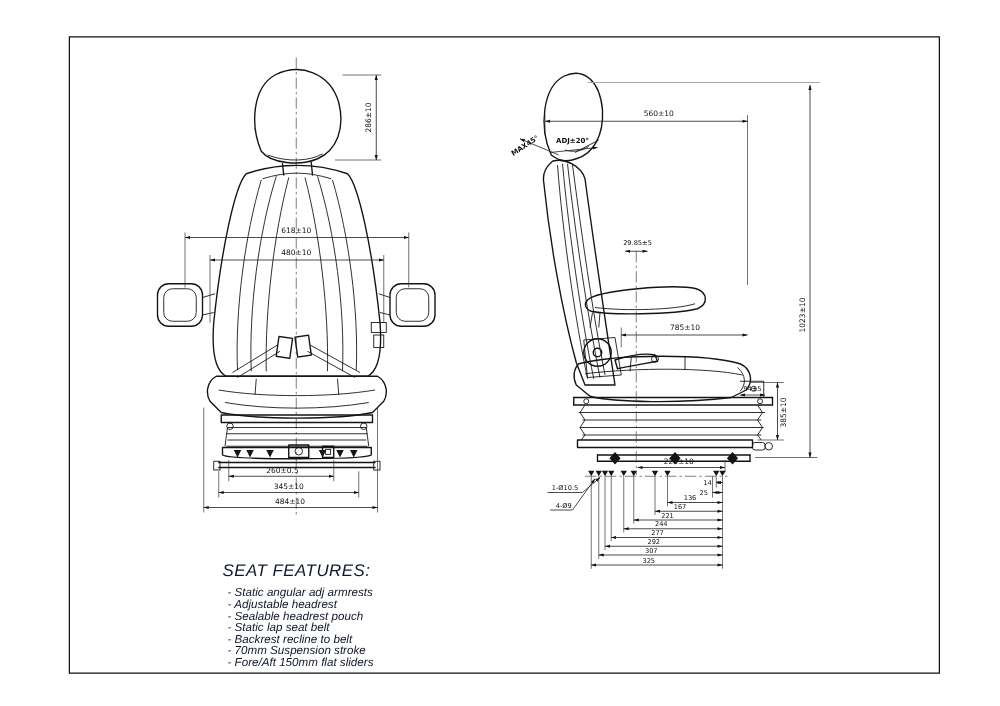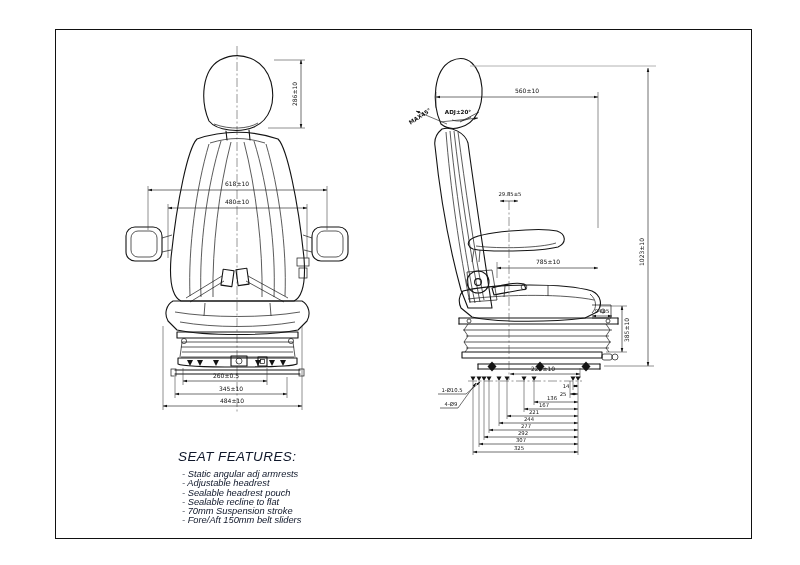--- a/index.html
+++ b/index.html
@@ -313,17 +313,18 @@
         <line class="dim" x1="458" y1="408" x2="476" y2="383" marker-end="url(#arr)"></line>
       </g>
     </g>
   </svg>
 
   <div class="features">
     <p class="ft-title">SEAT FEATURES:</p>
     <p class="ft-item">- Static angular adj armrests</p>
     <p class="ft-item">- Adjustable headrest</p>
     <p class="ft-item">- Sealable headrest pouch</p>
-    <p class="ft-item">- Sealable recline to flat</p>
+    <p class="ft-item">- Static lap seat belt</p>
+    <p class="ft-item">- Backrest recline to belt</p>
     <p class="ft-item">- 70mm Suspension stroke</p>
-    <p class="ft-item">- Fore/Aft 150mm belt sliders</p>
+    <p class="ft-item">- Fore/Aft 150mm flat sliders</p>
   </div>
 </div>
 
 </body></html>

